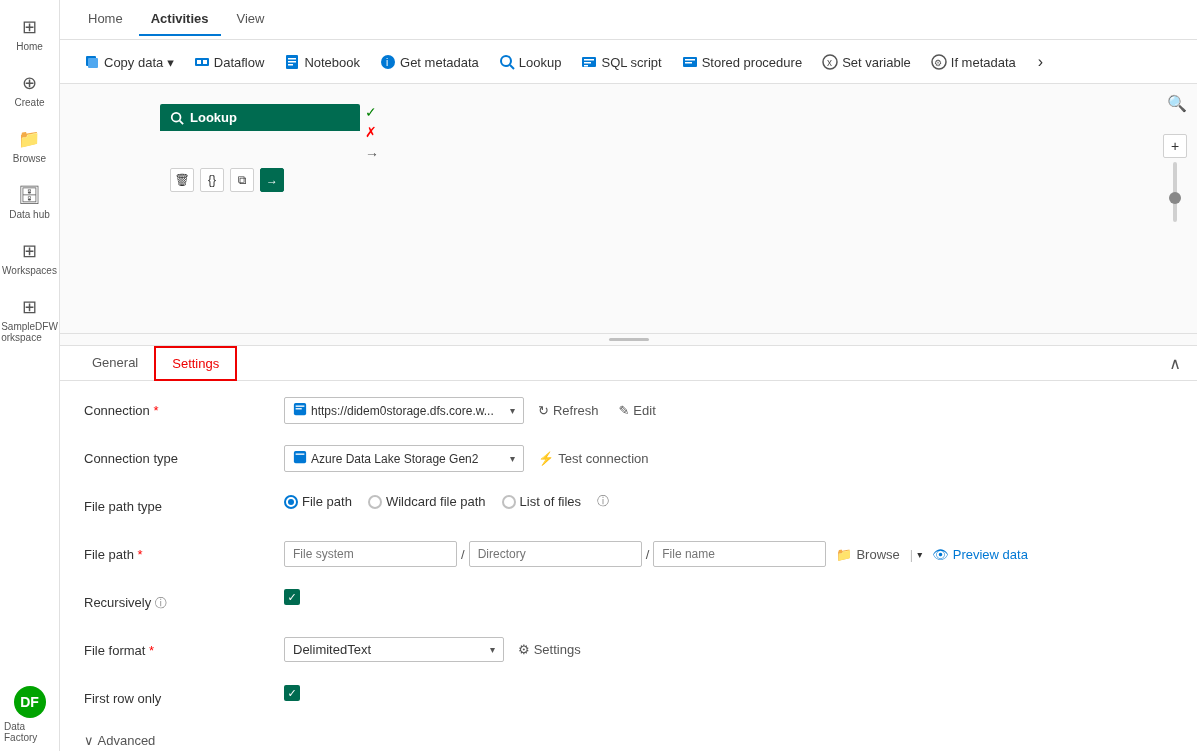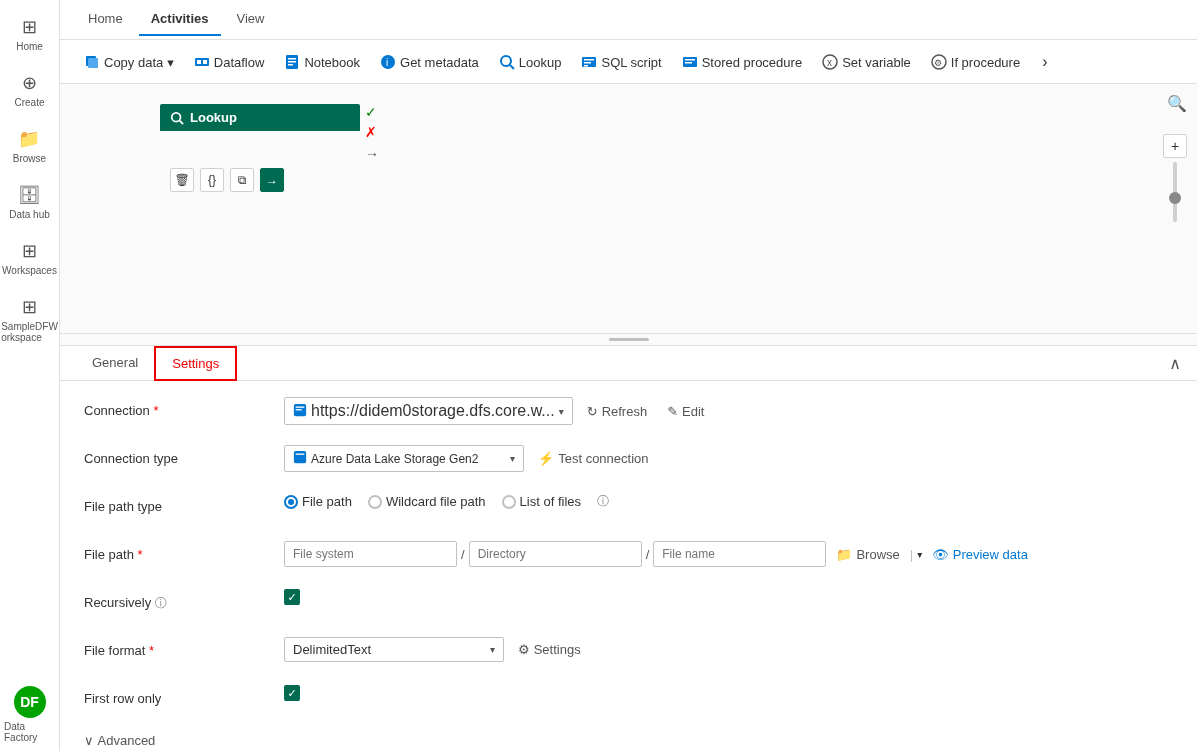--- a/index.html
+++ b/index.html
@@ -601,21 +601,21 @@
       </span>
       <span>Set variable</span>
     </button>
     <button class="toolbar-btn">
       <span class="toolbar-icon">
         <svg width="16" height="16" viewBox="0 0 16 16">
             <circle cx="8" cy="8" r="7" stroke="#555" stroke-width="1.5" fill="none"></circle>
             <text x="3" y="12" font-size="9" fill="#555">⚙</text>
           </svg>
       </span>
-      <span>If procedure</span>
+      <span>If metadata</span>
     </button>
     <button class="toolbar-btn toolbar-more">›</button>
   </div>
 
   <div class="canvas-area">
 
     <div class="pipeline-canvas">
 
       <div class="lookup-node">
         <div class="lookup-header">
@@ -670,21 +670,21 @@
           </div>
           <div class="settings-control">
             <div class="dropdown" style="min-width:240px;">
               <span>
                 <svg width="14" height="14" viewBox="0 0 16 16">
                     <rect x="1" y="1" width="14" height="14" fill="#0078d4" rx="2"></rect>
                     <rect x="3" y="4" width="10" height="1.5" fill="#fff"></rect>
                     <rect x="3" y="7" width="7" height="1.5" fill="#fff"></rect>
                   </svg>
               </span>
-              <span style="font-size:16px;">https://didem0storage.dfs.core.w...</span>
+              <span style="font-size:12px;">https://didem0storage.dfs.core.w...</span>
               <span class="dropdown-arrow">▾</span>
             </div>
             <button class="link-btn">
               <span>↻</span>
               <span>Refresh</span>
             </button>
             <button class="link-btn">
               <span>✎</span>
               <span>Edit</span>
             </button>

